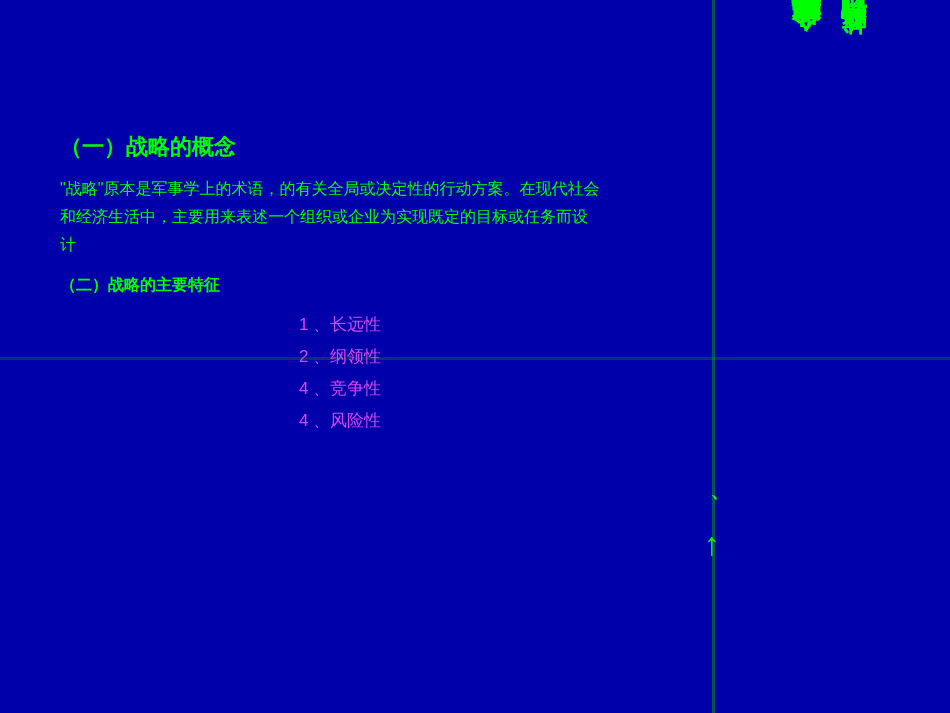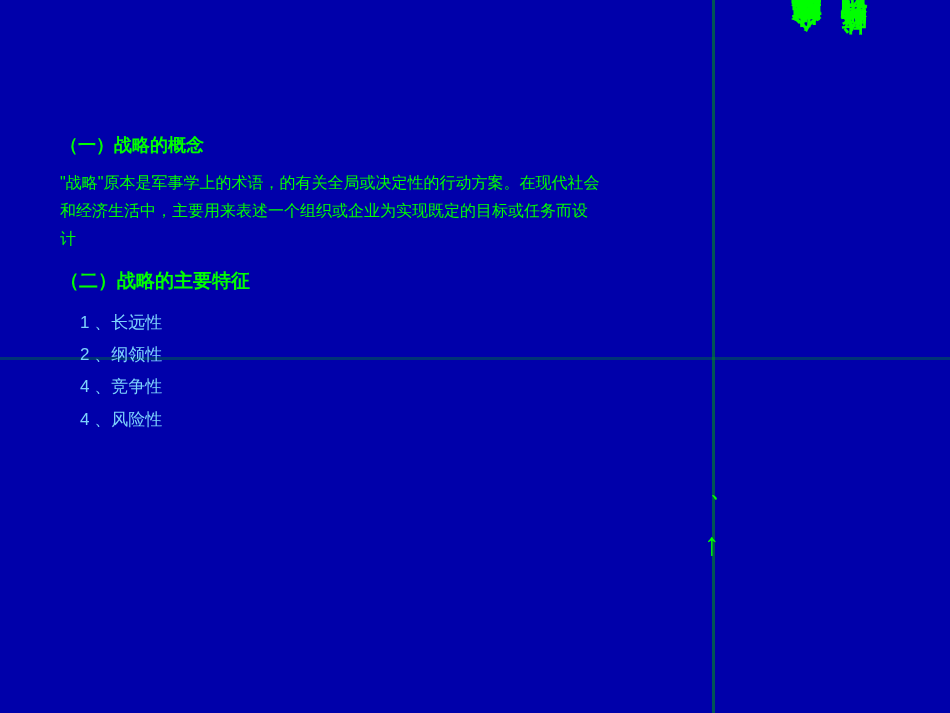--- a/index.html
+++ b/index.html
@@ -29,48 +29,50 @@
       top: 130px;
       left: 60px;
       right: 350px;
       color: #00FF00;
       font-size: 17px;
       line-height: 1.7;
     }
 
     .section-header {
       color: #00FF00;
-      font-size: 18px;
+      font-size: 22px;
       font-weight: bold;
       margin-bottom: 8px;
+      font-family: Liberation Mono, monospace;
     }
 
     .paragraph {
       color: #00FF00;
       font-size: 16px;
       line-height: 1.75;
       margin-bottom: 12px;
       text-indent: 0;
     }
 
     .section-header-2 {
       color: #00FF00;
-      font-size: 19px;
+      font-size: 16px;
       font-weight: bold;
       margin-bottom: 10px;
     }
 
     .list-items {
       margin-left: 20px;
     }
 
     .list-item {
-      color: #7dd3fc;
+      color: #d946ef;
       font-size: 17px;
       line-height: 1.9;
+      text-align: center;
     }
 
     
     .vertical-line {
       position: absolute;
       top: 0;
       bottom: 0;
       right: 235px;
       width: 3px;
       background-color: #00AA00;

